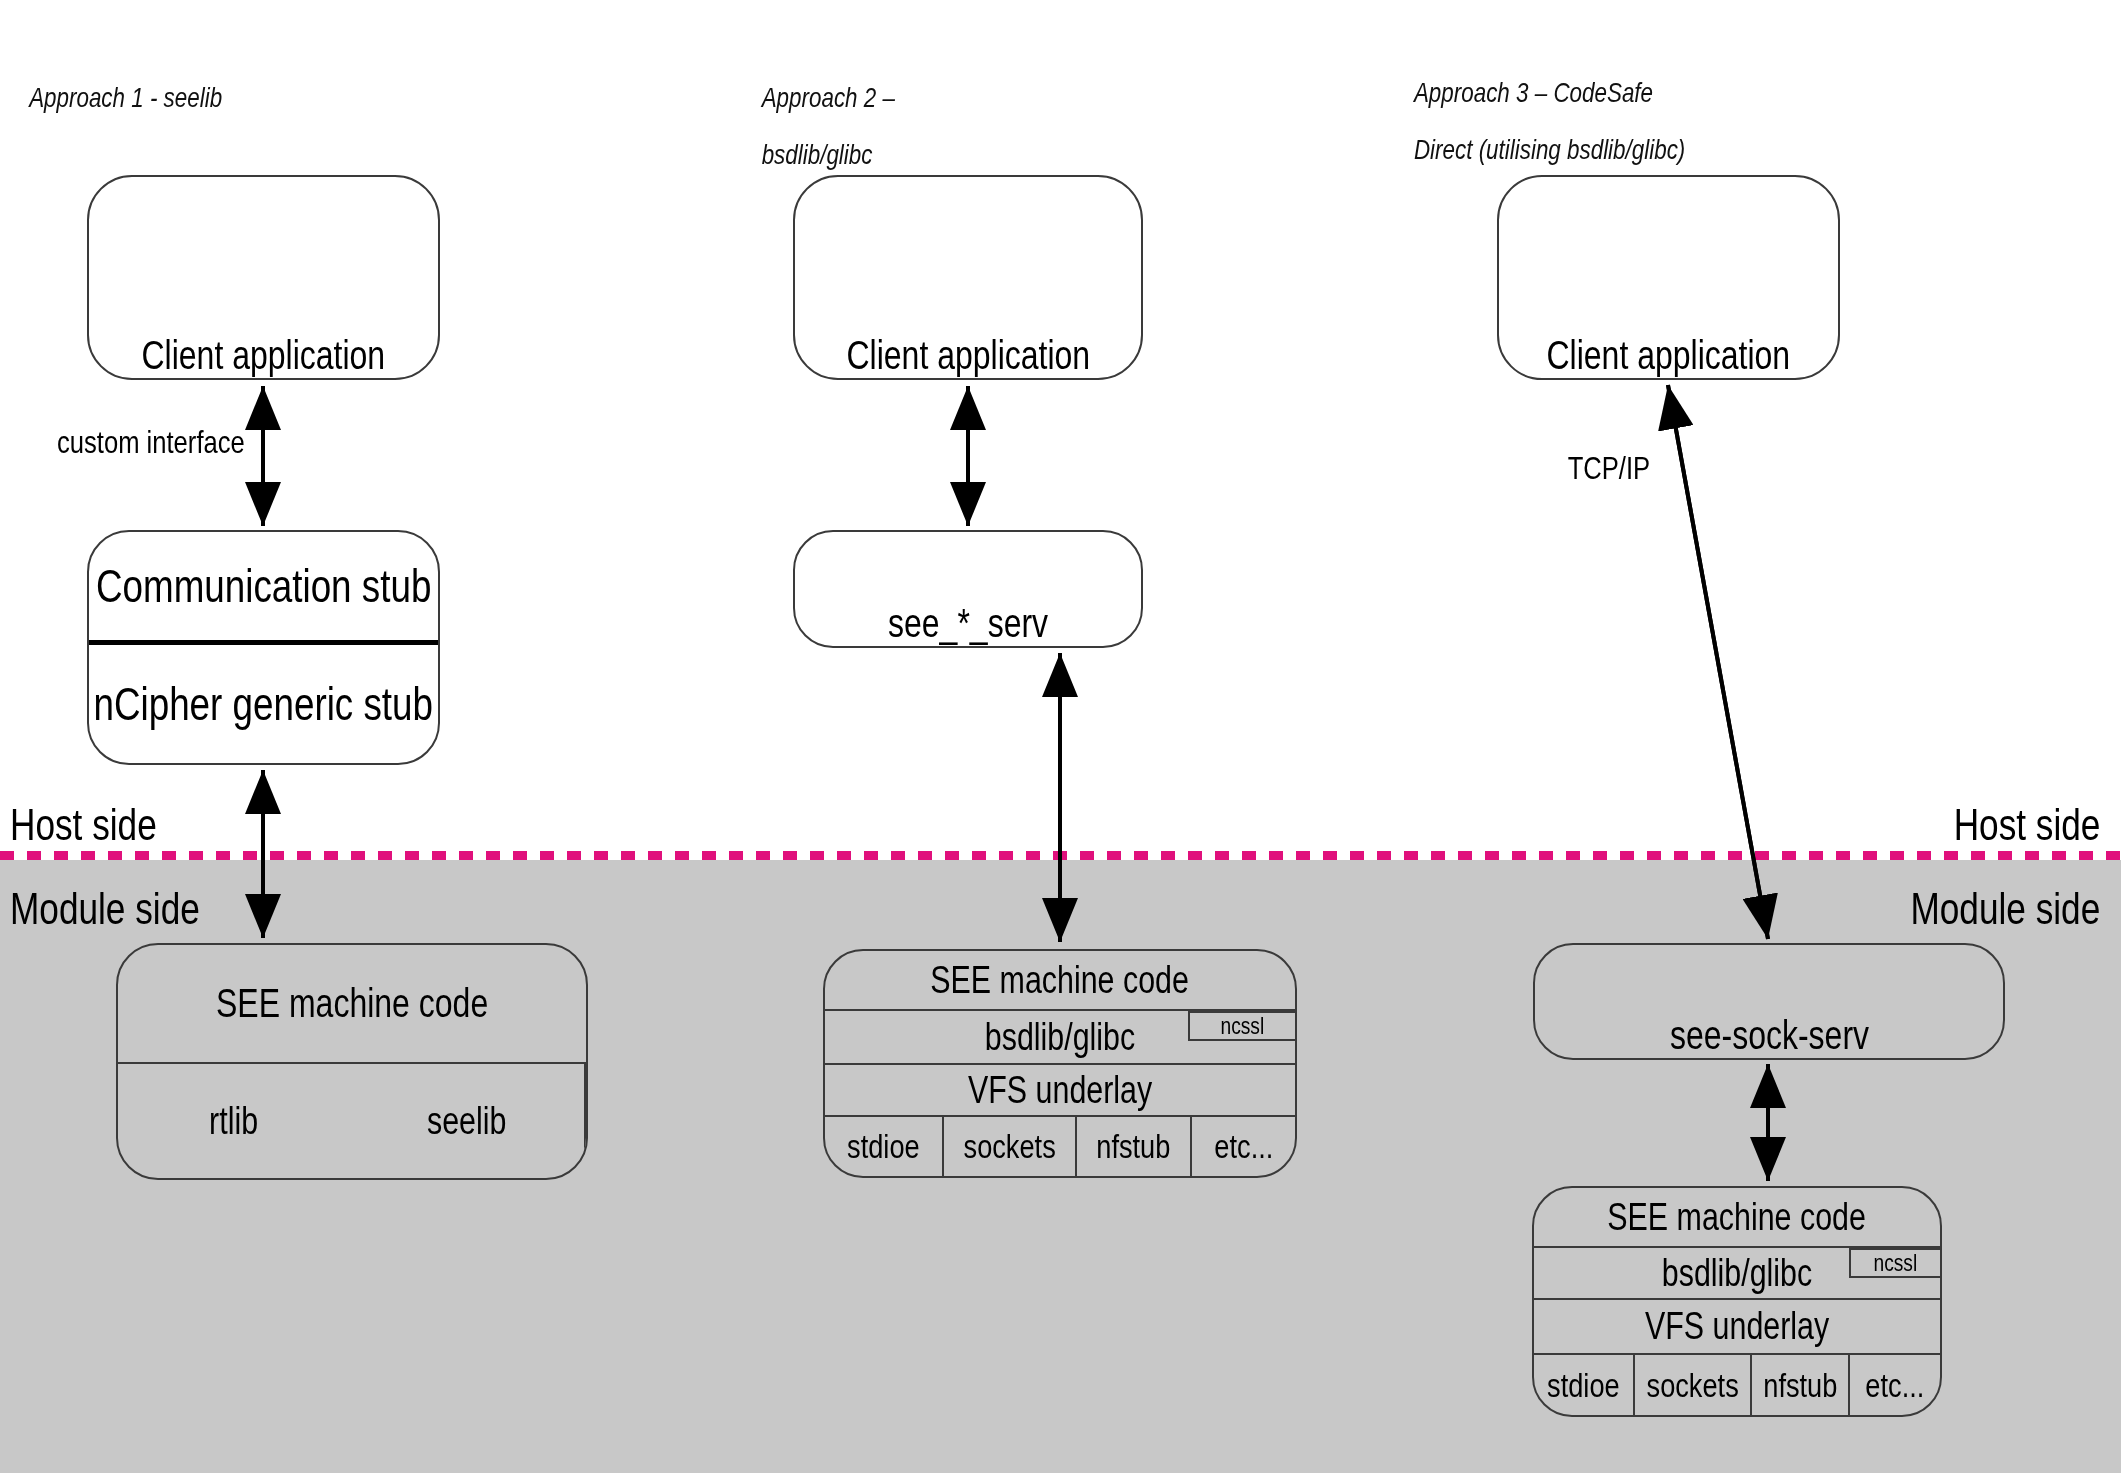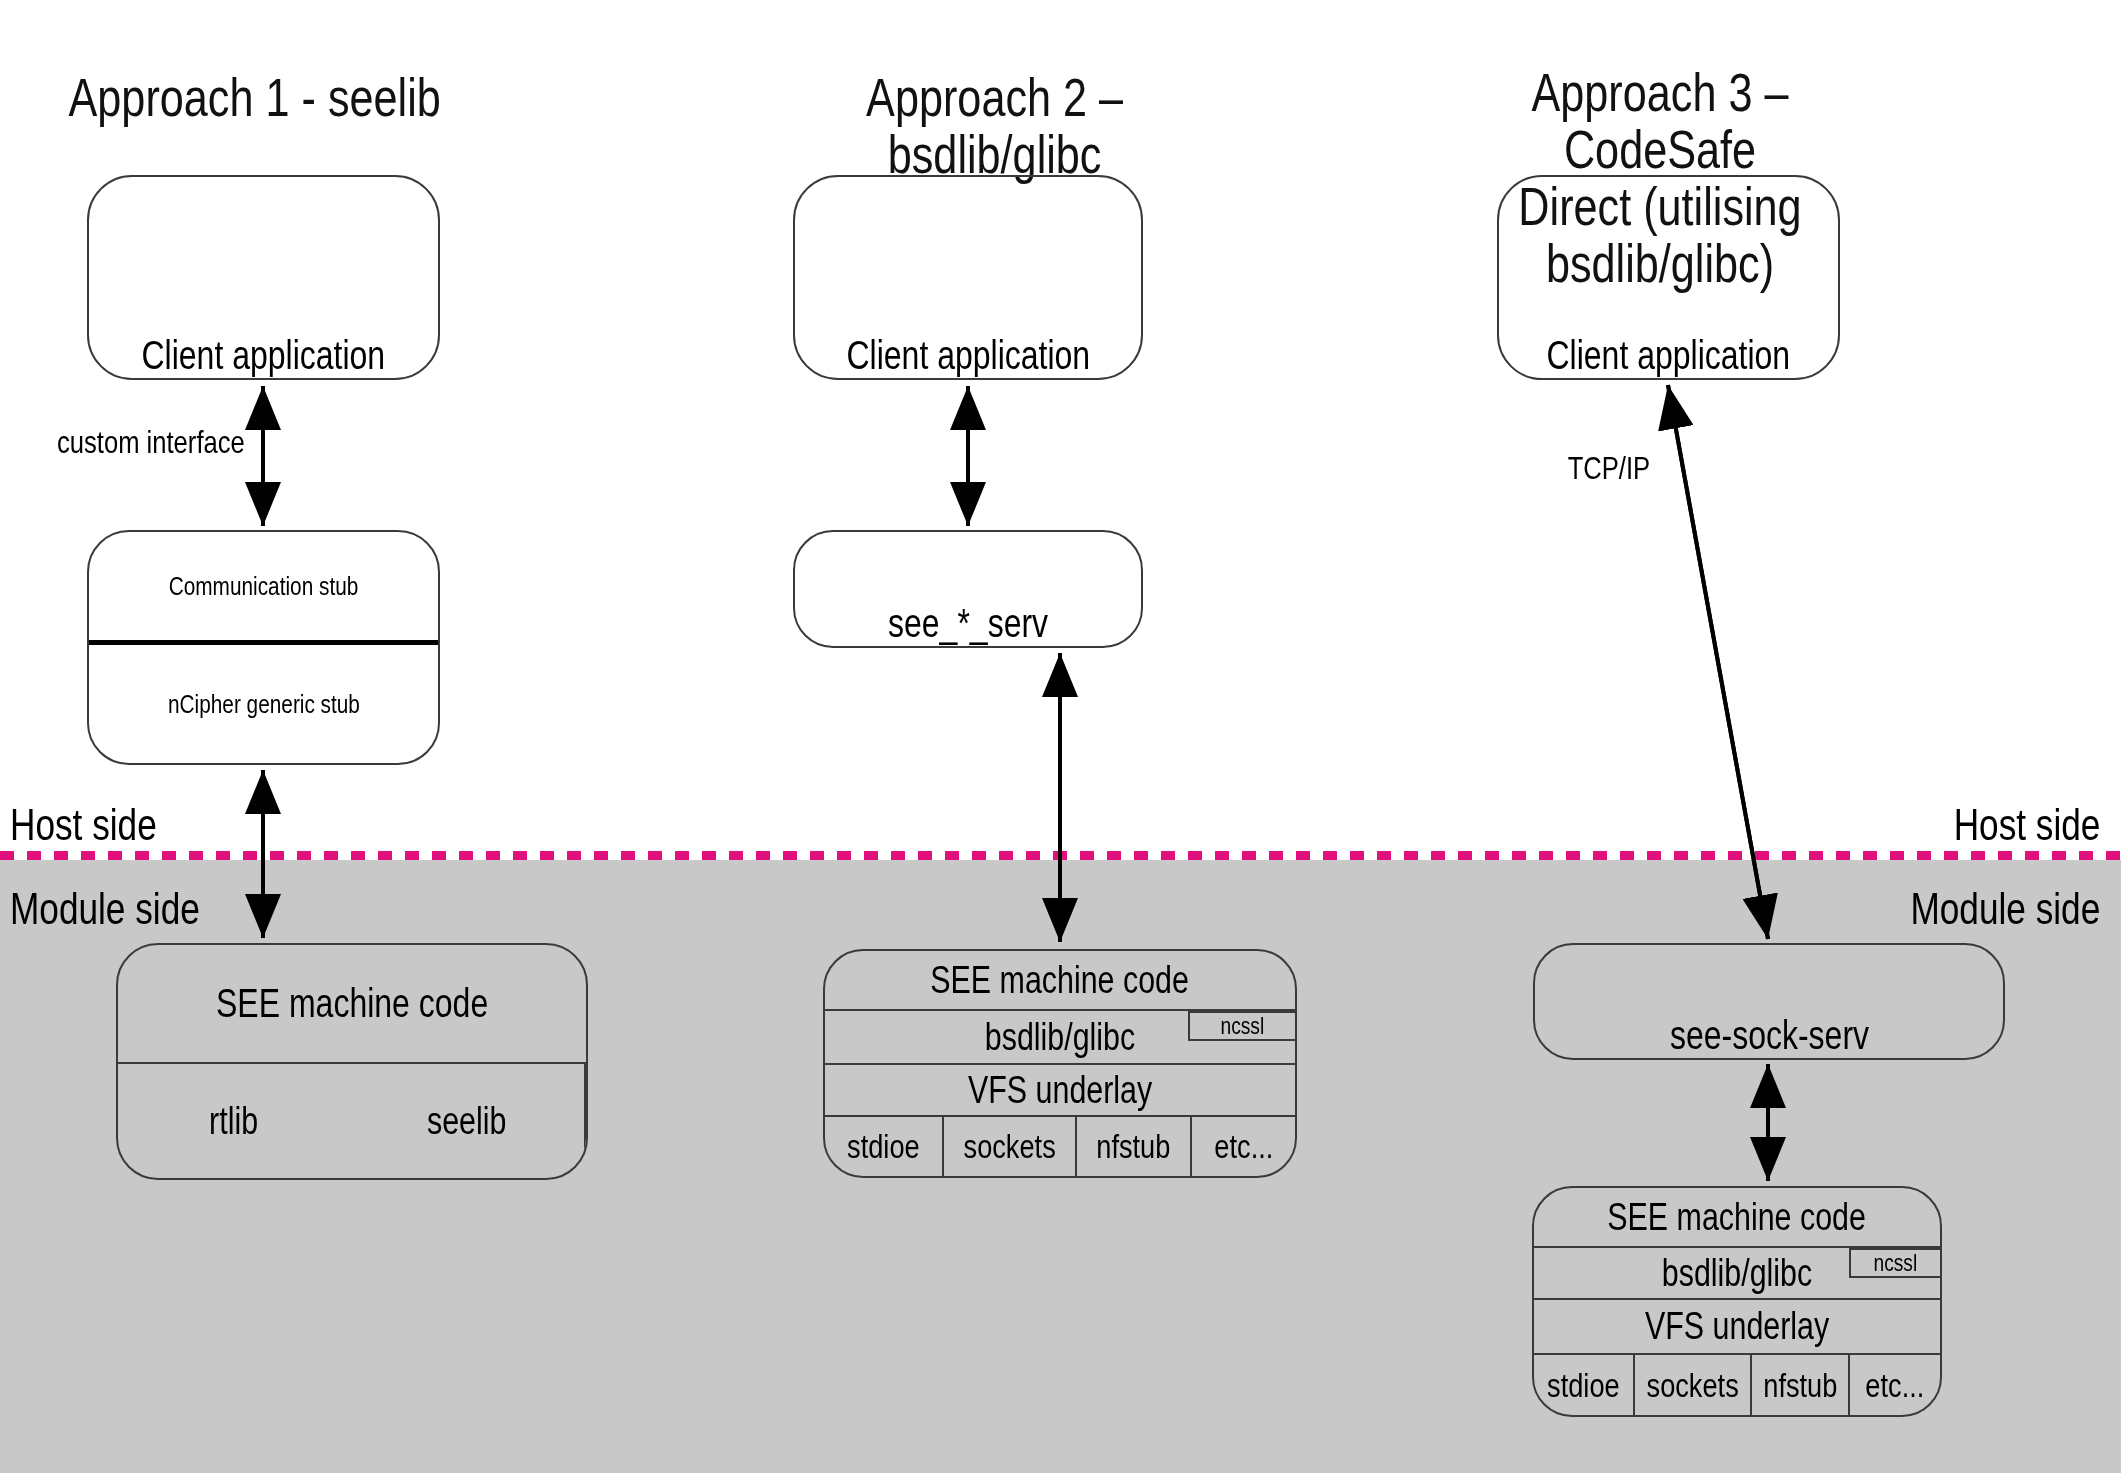--- a/index.html
+++ b/index.html
@@ -10,32 +10,32 @@
   .module-bg{position:absolute;left:0;top:860px;width:2121px;height:613px;background:#c8c8c8;}
   .dashes{
     position:absolute;left:0;top:851px;width:2121px;height:9px;
     background:repeating-linear-gradient(90deg,#e0107c 0 14px,transparent 14px 27px);
   }
   .arrows{position:absolute;left:0;top:0;pointer-events:none;}
   .arrows line{stroke:#000;stroke-width:4;}
   .arrows marker path{fill:#000;}
   .t{display:inline-block;transform:scaleX(0.8);transform-origin:center center;white-space:nowrap;}
   .title{
-    position:absolute;text-align:center;font-size:54px;line-height:57px;
-    white-space:pre-line;color:#111;
+    position:absolute;text-align:left;font-size:28px;line-height:57px;
+    white-space:pre-line;color:#111;font-style:italic;
   }
   .title .t{white-space:pre-line;}
   .box{
     position:absolute;border:2px solid #3a3a3a;border-radius:45px;
     box-sizing:border-box;overflow:hidden;background:transparent;
     display:flex;flex-direction:column;
   }
   .center{display:flex;align-items:center;justify-content:center;}
   .label40{font-size:40px;justify-content:flex-end;}
-  .label38{font-size:26px;}
+  .label38{font-size:46px;}
   .srow{
     display:flex;align-items:center;justify-content:center;
     border-bottom:2px solid #3a3a3a;box-sizing:border-box;font-size:38px;flex:0 0 auto;
   }
   .srow.last{border-bottom:none;flex:1 1 auto;}
   .cells{display:flex;flex-direction:row;align-items:stretch;padding:0;font-size:34px;}
   .cell{
     display:flex;align-items:center;justify-content:center;
     border-right:2px solid #3a3a3a;box-sizing:border-box;flex:0 0 auto;
   }

